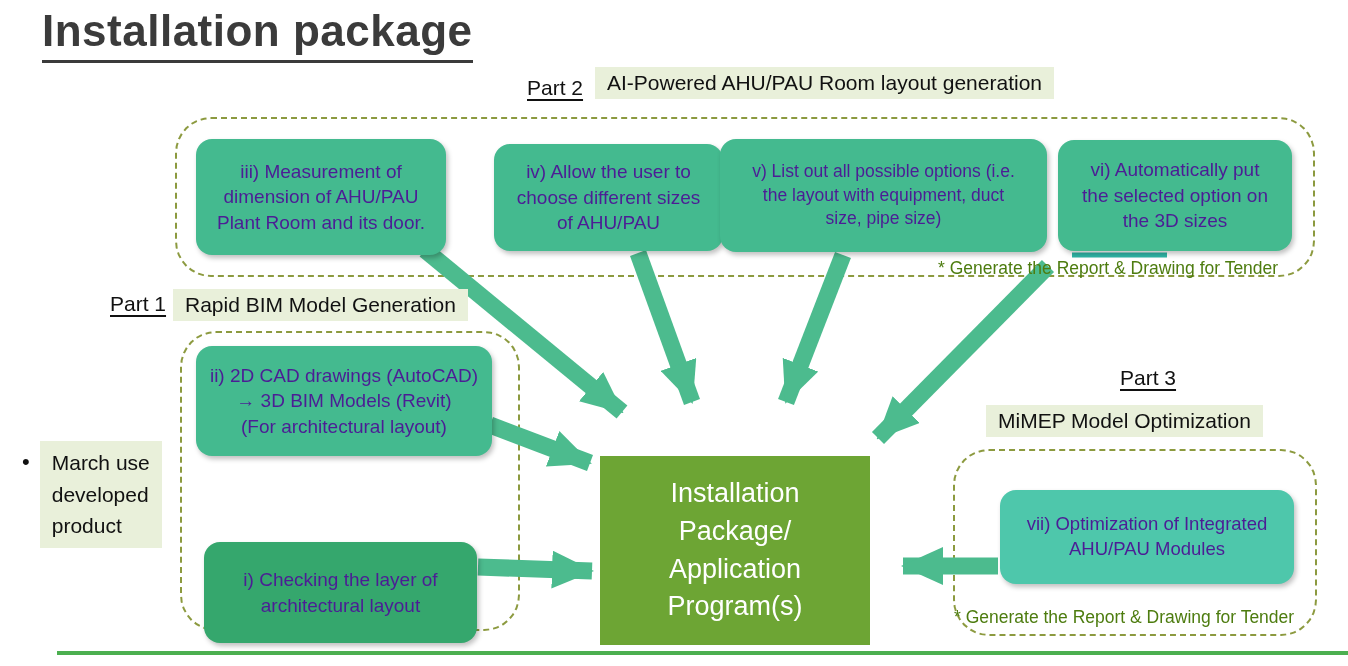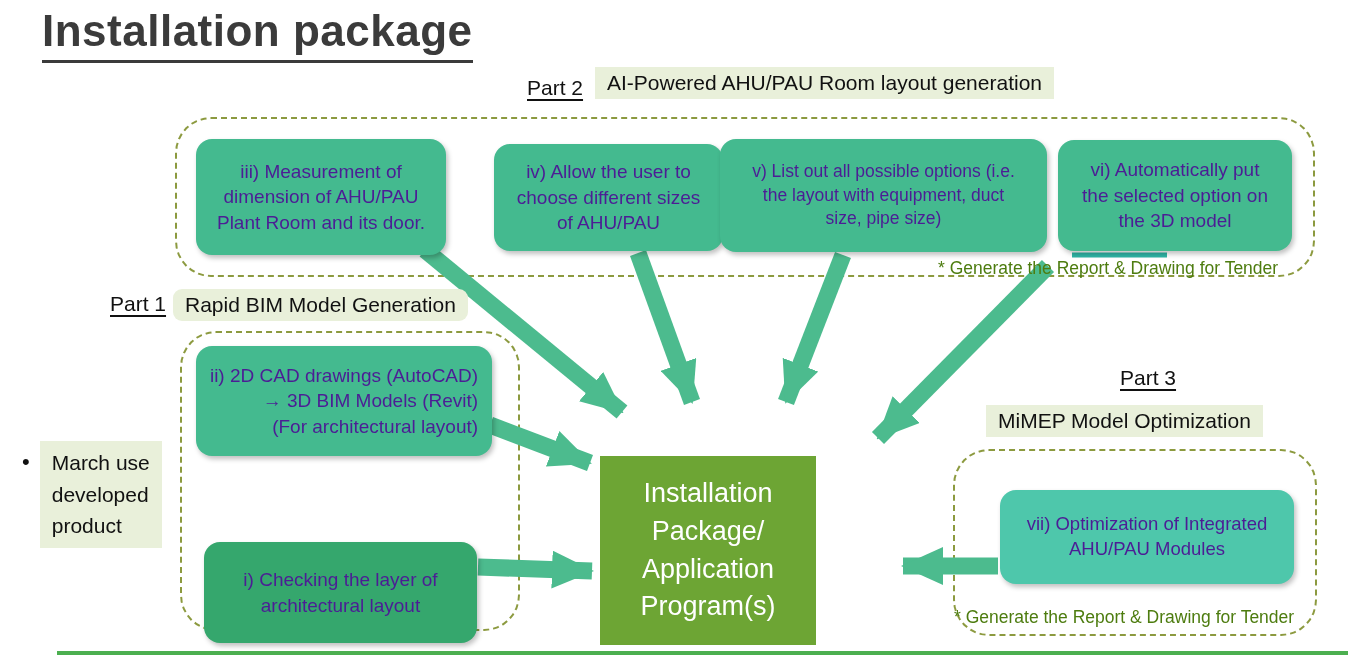--- a/index.html
+++ b/index.html
@@ -20,46 +20,46 @@
   }
   .part2-label { left:527px; top:76px; }
   .part1-label { left:110px; top:292px; }
   .part3-label { left:1120px; top:366px; }
 
   .heading {
     position:absolute; background:#E9F0DA; color:#111;
     padding:4px 12px; font-size:21px; z-index:3; white-space:nowrap;
   }
   .part2-heading { left:595px; top:67px; }
-  .part1-heading { left:173px; top:289px;border-radius:9px; }
+  .part1-heading { left:173px; top:289px; }
   .part3-heading { left:986px; top:405px; }
 
   .dashed {
     position:absolute; border:2px dashed #8C9A3F; border-radius:36px; z-index:1;
   }
   .dashed-top   { left:175px; top:117px; width:1140px; height:160px; }
   .dashed-left  { left:180px; top:331px; width:340px;  height:300px; }
   .dashed-right { left:953px; top:449px; width:364px;  height:187px; }
 
   .gbox {
     position:absolute; display:flex; align-items:center; justify-content:center;
     text-align:center; color:#4c1d95; border-radius:16px; padding:6px 10px;
     white-space:pre-line; line-height:1.35; font-size:19px; z-index:3;
     background:#44BA8F; box-shadow:2px 3px 5px rgba(0,0,0,0.25);
   }
   .box-iii { left:196px;  top:139px; width:250px; height:116px; }
   .box-iv  { left:477px;  top:144px; width:229px; height:107px;margin-left:17px; }
   .box-v   { left:720px;  top:139px; width:327px; height:113px; font-size:17.5px; }
   .box-vi  { left:1058px; top:140px; width:234px; height:111px; }
-  .box-ii  { left:196px;  top:346px; width:296px; height:110px;text-align:right; }
+  .box-ii  { left:196px;  top:346px; width:296px; height:110px; }
   .box-i   { left:204px;  top:504px; width:273px; height:101px; background:#35A76D;margin-top:38px; }
   .box-vii { left:1000px; top:490px; width:294px; height:94px;  background:#4EC7AB; font-size:18.5px; }
 
   .central {
-    position:absolute; left:600px; top:456px; width:216px; height:189px;
+    position:absolute; left:600px; top:456px; width:270px; height:189px;
     background:#6DA534; color:#fff; display:flex; align-items:center; justify-content:center;
     text-align:center; font-size:27px; line-height:1.4; white-space:pre-line; z-index:3;
   }
 
   .note { position:absolute; font-size:17.5px; color:#4d7c0f; z-index:3; white-space:nowrap; }
   .note-top   { left:938px; top:258px; }
   .note-right { left:954px; top:607px; }
 
   .bullet-note { position:absolute; left:22px; top:441px; display:flex; align-items:flex-start; z-index:3; }
   .bullet-note .marker { font-size:22px; margin:8px 10px 0 0; color:#111; }
@@ -86,21 +86,21 @@
 dimension of AHU/PAU
 Plant Room and its door.</div>
   <div class="gbox box-iv">iv) Allow the user to
 choose different sizes
 of AHU/PAU</div>
   <div class="gbox box-v">v) List out all possible options (i.e.
 the layout with equipment, duct
 size, pipe size)</div>
   <div class="gbox box-vi">vi) Automatically put
 the selected option on
-the 3D model</div>
+the 3D sizes</div>
   <div class="note note-top">* Generate the Report &amp; Drawing for Tender</div>
 
   <div class="part-label part1-label">Part 1</div>
   <div class="heading part1-heading">Rapid BIM Model Generation</div>
   <div class="dashed dashed-left"></div>
   <div class="gbox box-ii">ii) 2D CAD drawings (AutoCAD)
 → 3D BIM Models (Revit)
 (For architectural layout)</div>
   <div class="gbox box-i">i) Checking the layer of
 architectural layout</div>

